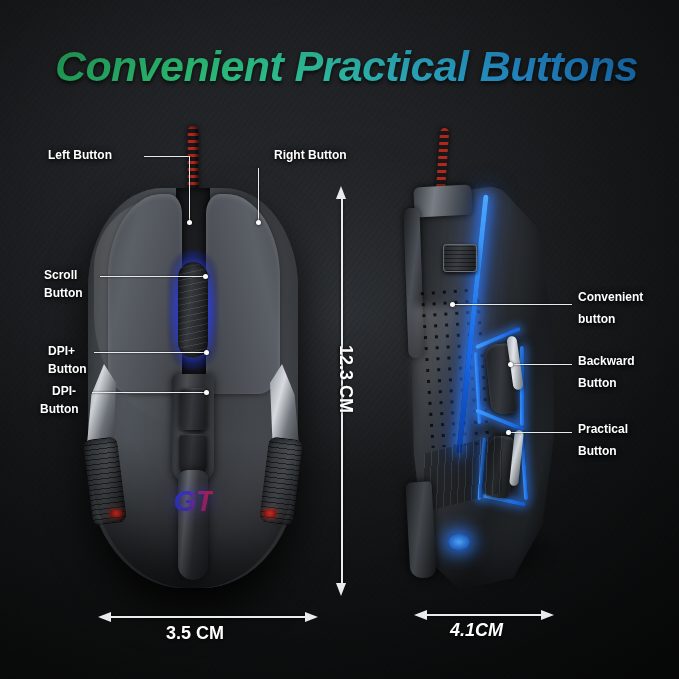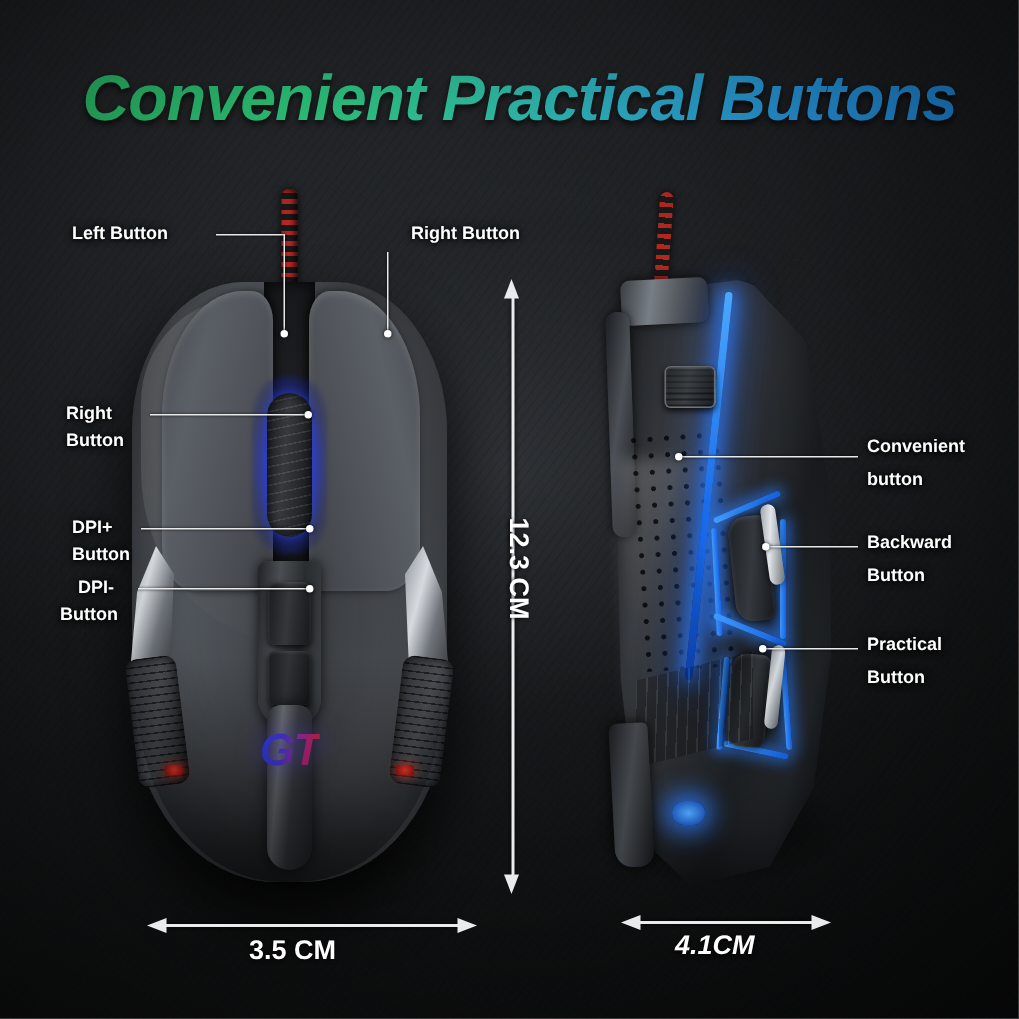--- a/index.html
+++ b/index.html
@@ -303,21 +303,21 @@
 
   <div class="lbl" style="left:48px;top:146px;">Left Button</div>
   <div class="ln lnh" style="left:144px;top:156px;width:46px;"></div>
   <div class="ln lnv" style="left:189px;top:156px;height:66px;"></div>
   <div class="dot" style="left:187px;top:220px;"></div>
 
   <div class="lbl" style="left:234px;top:146px;margin-left:40px;">Right Button</div>
   <div class="ln lnv" style="left:258px;top:168px;height:54px;"></div>
   <div class="dot" style="left:256px;top:220px;"></div>
 
-  <div class="lbl" style="left:44px;top:266px;">Right</div>
+  <div class="lbl" style="left:44px;top:266px;">Scroll</div>
   <div class="lbl" style="left:44px;top:284px;">Button</div>
   <div class="ln lnh" style="left:100px;top:276px;width:105px;"></div>
   <div class="dot" style="left:203px;top:274px;"></div>
 
   <div class="lbl" style="left:48px;top:342px;">DPI+</div>
   <div class="lbl" style="left:48px;top:360px;">Button</div>
   <div class="ln lnh" style="left:94px;top:352px;width:112px;"></div>
   <div class="dot" style="left:204px;top:350px;"></div>
 
   <div class="lbl" style="left:52px;top:382px;">DPI-</div>

